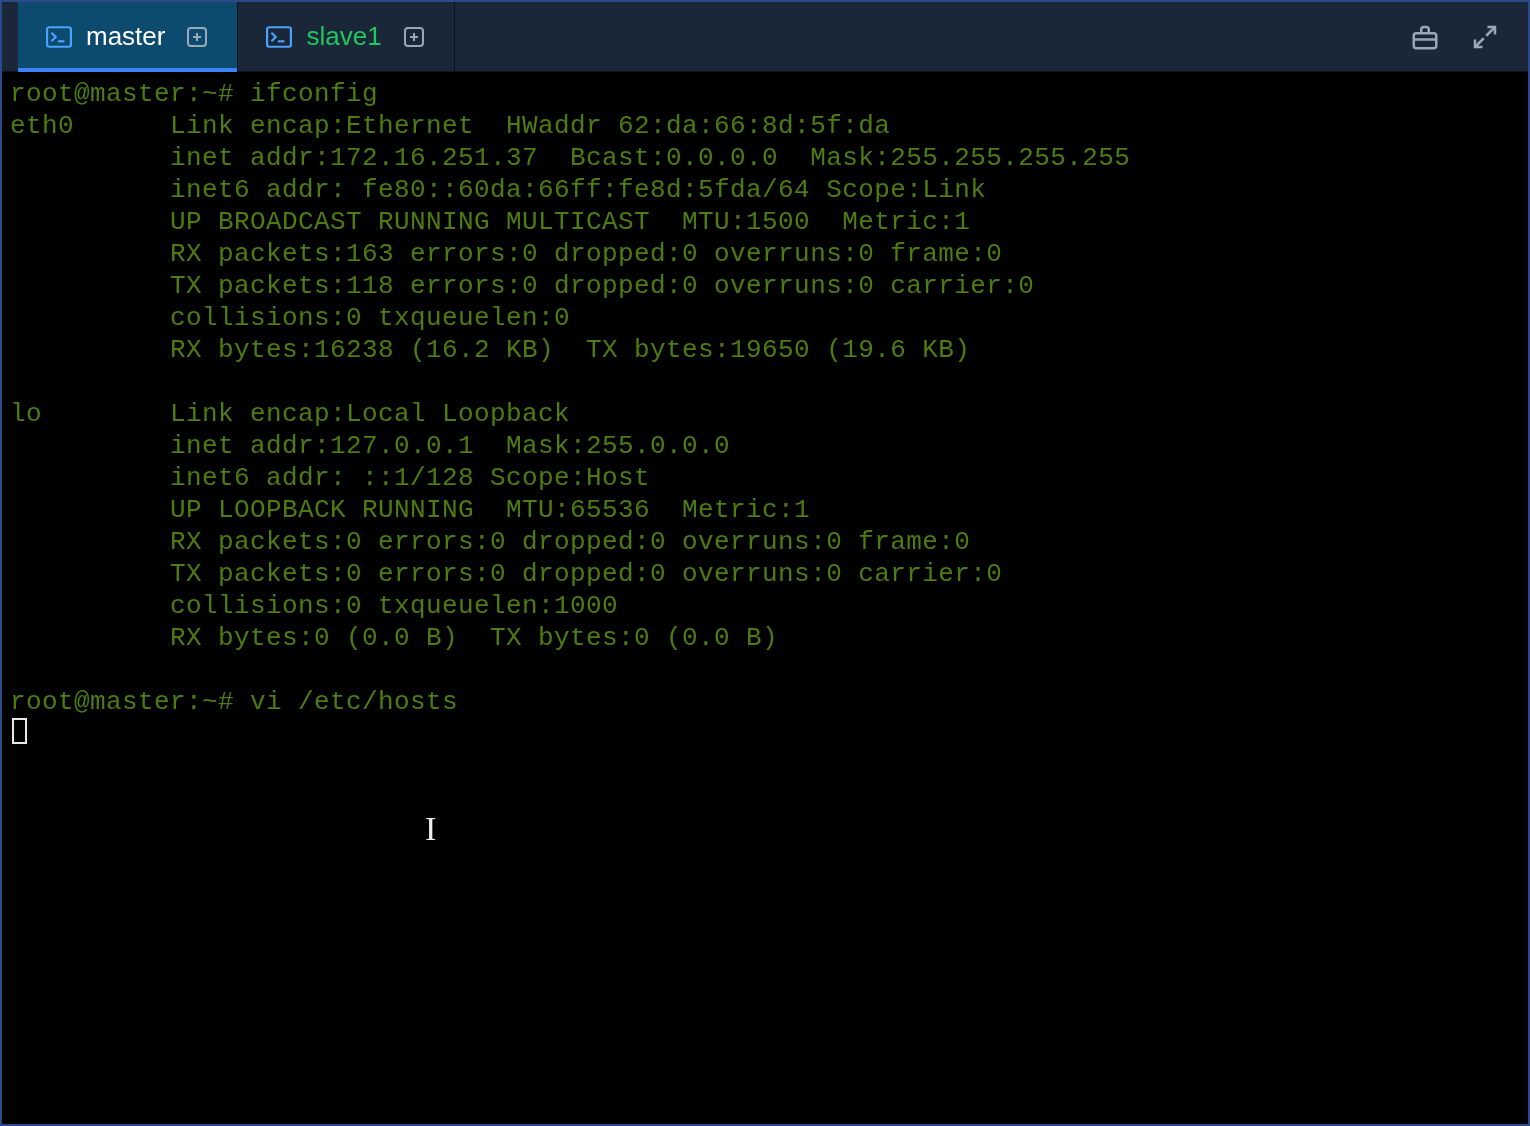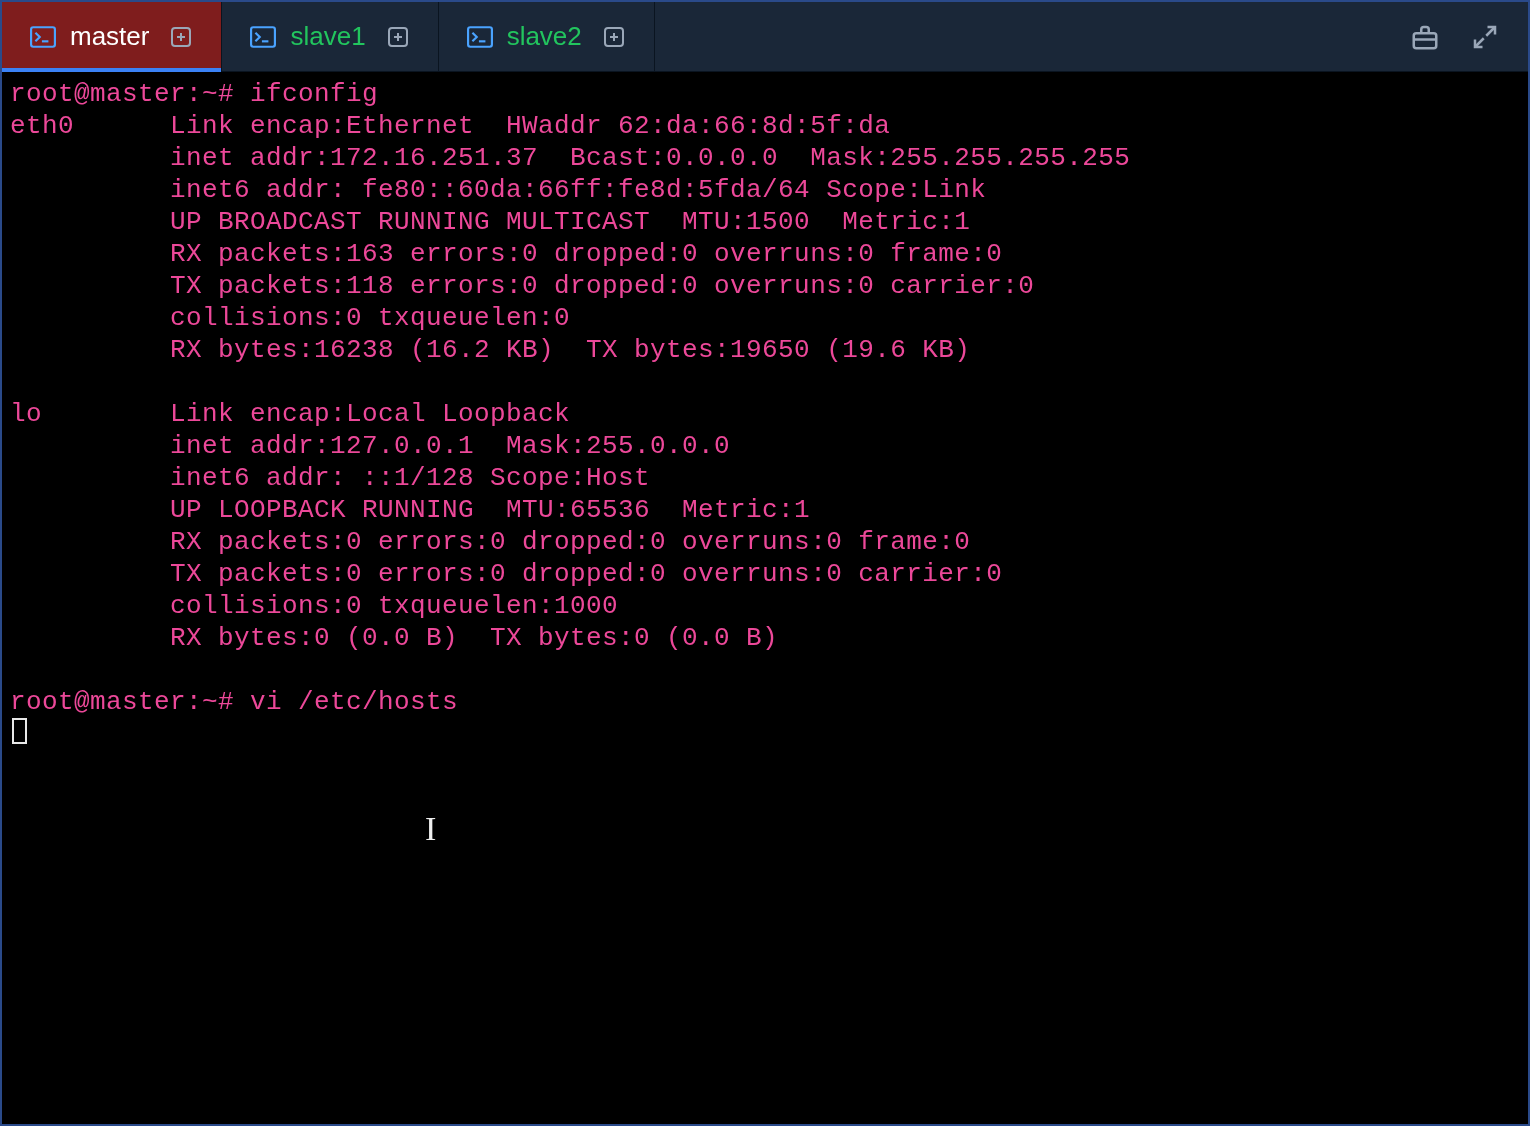--- a/index.html
+++ b/index.html
@@ -26,22 +26,23 @@
     padding: 0 28px;
     height: 100%;
     color: #22c55e;
     font-size: 26px;
     font-family: -apple-system, BlinkMacSystemFont, "Segoe UI", Arial, sans-serif;
     border-right: 1px solid #0a1420;
     cursor: pointer;
     position: relative;
   }
   .tab.active {
-    background: #7f1d1d;
+    background: #0c4a6e;
     color: #ffffff;
+    margin-left: 16px;
   }
   .tab.active::after {
     content: "";
     position: absolute;
     left: 0; right: 0; bottom: -1px;
     height: 4px;
     background: #3b82f6;
   }
   .tab-icon {
     width: 26px; height: 22px;
@@ -59,21 +60,21 @@
     gap: 30px;
     padding: 0 28px;
   }
   .toolbar-btn {
     width: 30px; height: 30px;
     color: #9aa7b8;
     cursor: pointer;
   }
   .terminal {
     padding: 6px 8px 8px 8px;
-    color: #ec4899;
+    color: #4d7c0f;
     font-size: 26px;
     line-height: 32px;
     white-space: pre;
     font-family: "Courier New", Courier, monospace;
     letter-spacing: 0.4px;
   }
   .cursor-box {
     display: inline-block;
     width: 15px;
     height: 26px;
@@ -116,33 +117,20 @@
       <line x1="11" y1="14" x2="17" y2="14" stroke="#4aa3ff" stroke-width="2"></line>
     </svg>
     <span>slave1</span>
     <svg class="tab-add" viewBox="0 0 24 24">
       <rect x="3" y="3" width="18" height="18" rx="3" fill="none" stroke="#9aa7b8" stroke-width="2"></rect>
       <line x1="12" y1="8" x2="12" y2="16" stroke="#9aa7b8" stroke-width="2"></line>
       <line x1="8" y1="12" x2="16" y2="12" stroke="#9aa7b8" stroke-width="2"></line>
     </svg>
   </div>
 
-  <div class="tab">
-    <svg class="tab-icon" viewBox="0 0 24 20">
-      <rect x="1" y="1" width="22" height="18" rx="2" fill="none" stroke="#4aa3ff" stroke-width="2"></rect>
-      <path d="M5 6 L9 10 L5 14" fill="none" stroke="#4aa3ff" stroke-width="2"></path>
-      <line x1="11" y1="14" x2="17" y2="14" stroke="#4aa3ff" stroke-width="2"></line>
-    </svg>
-    <span>slave2</span>
-    <svg class="tab-add" viewBox="0 0 24 24">
-      <rect x="3" y="3" width="18" height="18" rx="3" fill="none" stroke="#9aa7b8" stroke-width="2"></rect>
-      <line x1="12" y1="8" x2="12" y2="16" stroke="#9aa7b8" stroke-width="2"></line>
-      <line x1="8" y1="12" x2="16" y2="12" stroke="#9aa7b8" stroke-width="2"></line>
-    </svg>
-  </div>
 
   <div class="tabbar-spacer"></div>
 
   <div class="tabbar-right">
     <svg class="toolbar-btn" viewBox="0 0 24 24">
       <rect x="3" y="9" width="18" height="12" rx="2" fill="none" stroke="#9aa7b8" stroke-width="2"></rect>
       <path d="M9 9 V6 a2 2 0 0 1 2 -2 h2 a2 2 0 0 1 2 2 V9" fill="none" stroke="#9aa7b8" stroke-width="2"></path>
       <line x1="3" y1="14" x2="21" y2="14" stroke="#9aa7b8" stroke-width="2"></line>
     </svg>
     <svg class="toolbar-btn" viewBox="0 0 24 24">

